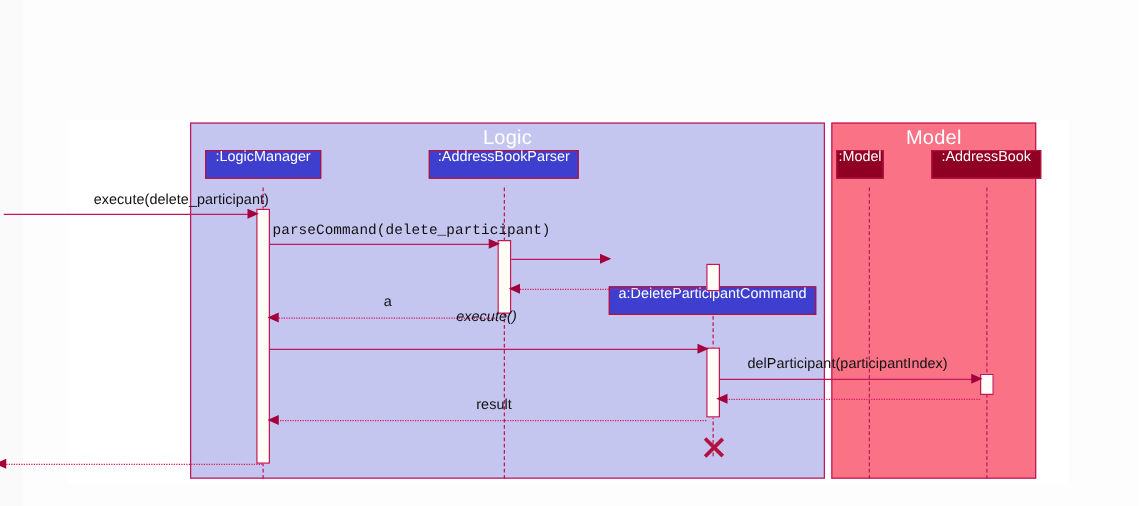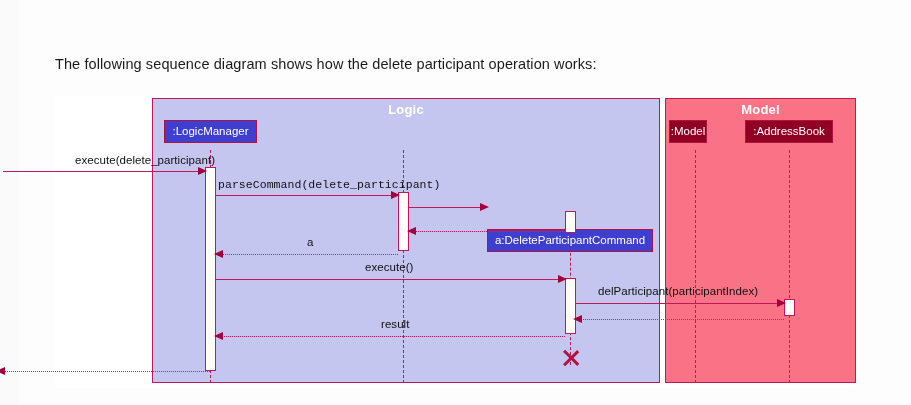--- a/index.html
+++ b/index.html
@@ -56,51 +56,50 @@
     box-sizing: border-box;
     border: 1.4px solid #c2185b;
   }
   .group-logic {
     left: 97px; top: 2px;
     width: 508px; height: 285px;
     background: #c5c6f0;
   }
   .group-model {
     left: 610px; top: 2px;
-    width: 191px; height: 285px;
+    width: 164px; height: 285px;
     background: #fa7285;
   }
   .group-title {
     position: absolute;
     top: 3px;
     width: 100%;
     text-align: center;
-    font-size: 13px;
-    font-weight: bold;
+    font-size: 16px;
+    font-weight: normal;
     color: #ffffff;
     letter-spacing: 0.2px;
   }
 
   
   .lifeline {
     position: absolute;
     width: 0;
     border-left: 1.5px dashed #c2185b;
   }
 
   
   .participant {
     position: absolute;
     box-sizing: border-box;
     border: 1.6px solid #b3123f;
     color: #ffffff;
     font-size: 11.5px;
     line-height: 1;
     display: flex;
-    align-items: center;
     justify-content: center;
     white-space: nowrap;
     padding: 0 7px;
     height: 23px;
   }
   .p-logic { background: #3f3fcf; }
   .p-model { background: #8f0023; }
 
   
   .activation {
@@ -157,41 +156,43 @@
   .destroy-x::after  { transform: translateX(-50%) rotate(-45deg); }
 </style>
 </head>
 <body>
 
 <div id="page">
 
   <div class="left-gutter"></div>
   <div class="page-tint"></div>
 
-  <div class="intro-text">The following sequence diagram shows how the delete participant operation works:</div>
 
   <div class="diagram">
 
     <div class="group-box group-logic">
       <div class="group-title">Logic</div>
     </div>
     <div class="group-box group-model">
       <div class="group-title">Model</div>
     </div>
 
     <div class="lifeline" style="left:155px; top:54px; height:233px;"></div>
     <div class="lifeline" style="left:348px; top:54px; height:233px;"></div>
     <div class="lifeline" style="left:515px; top:122px; height:147px;"></div>
     <div class="lifeline" style="left:640px; top:54px; height:233px;"></div>
     <div class="lifeline" style="left:734px; top:54px; height:233px;"></div>
 
     <div class="participant p-logic" style="left:109px; top:24px; width:93px;">
       <span>:LogicManager</span>
     </div>
 
+    <div class="participant p-logic" style="left:288px; top:24px; width:120px;">
+      <span>:AddressBookParser</span>
+    </div>
 
     <div class="participant p-logic" style="left:432px; top:100px; width:166px;margin-top:33px;">
       <span>a:DeleteParticipantCommand</span>
     </div>
 
     <div class="participant p-model" style="left:614px; top:24px; width:38px;">
       <span>:Model</span>
     </div>
 
     <div class="participant p-model" style="left:690px; top:24px; width:88px;">
@@ -215,21 +216,21 @@
     <div class="msg-line" style="left:354px; top:111px; width:78px;"></div>
     <div class="arrow-head arrow-right" style="left:425px; top:106.5px;"></div>
 
     <div class="msg-line dotted" style="left:357px; top:135px; width:153px;"></div>
     <div class="arrow-head arrow-left" style="left:352px; top:130.5px;"></div>
 
     <div class="msg-label" style="left:252px; top:140px;">a</div>
     <div class="msg-line dotted" style="left:166px; top:158px; width:177px;"></div>
     <div class="arrow-head arrow-left" style="left:159px; top:153.5px;"></div>
 
-    <div class="msg-label" style="left:310px; top:165px;">execute()</div>
+    <div class="msg-label" style="left:310px; top:152px;font-style:italic;">execute()</div>
     <div class="msg-line" style="left:161px; top:183px; width:349px;"></div>
     <div class="arrow-head arrow-right" style="left:503px; top:178.5px;"></div>
 
     <div class="msg-label" style="left:543px; top:189px;">delParticipant(participantIndex)</div>
     <div class="msg-line" style="left:521px; top:207px; width:208px;"></div>
     <div class="arrow-head arrow-right" style="left:722px; top:202.5px;"></div>
 
     <div class="msg-line dotted" style="left:524px; top:223px; width:205px;"></div>
     <div class="arrow-head arrow-left" style="left:518px; top:218.5px;"></div>
 

